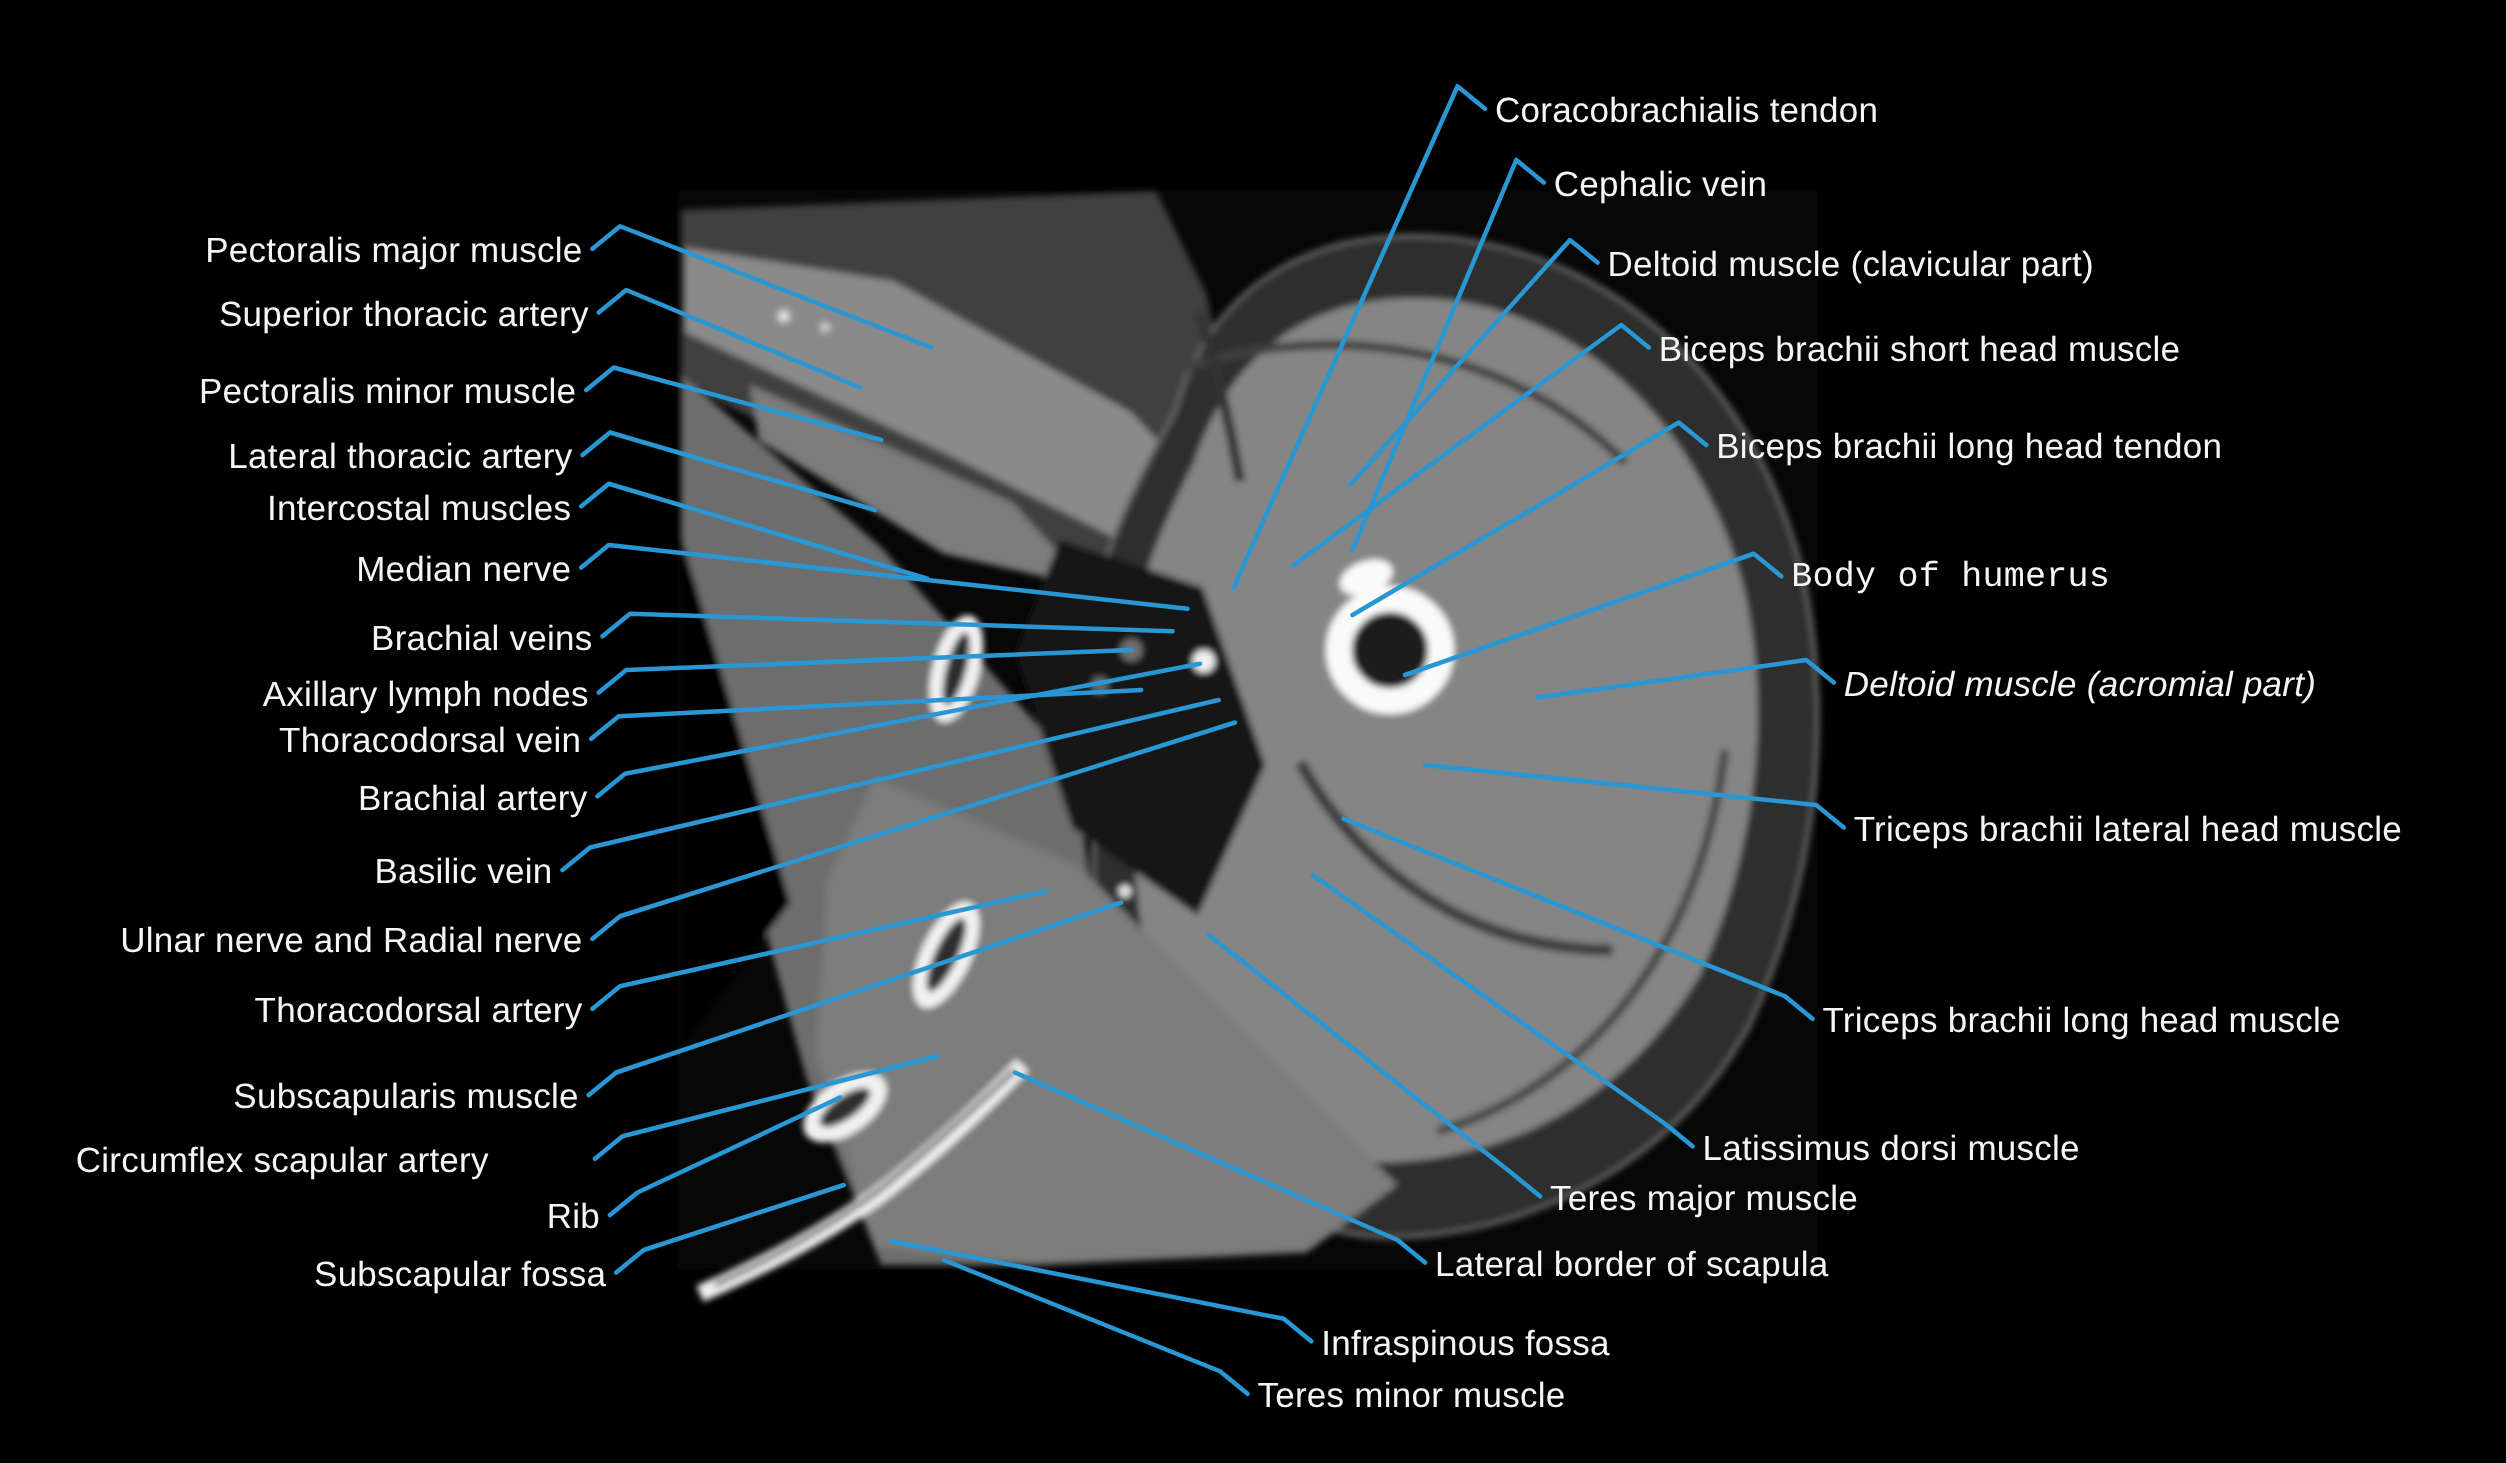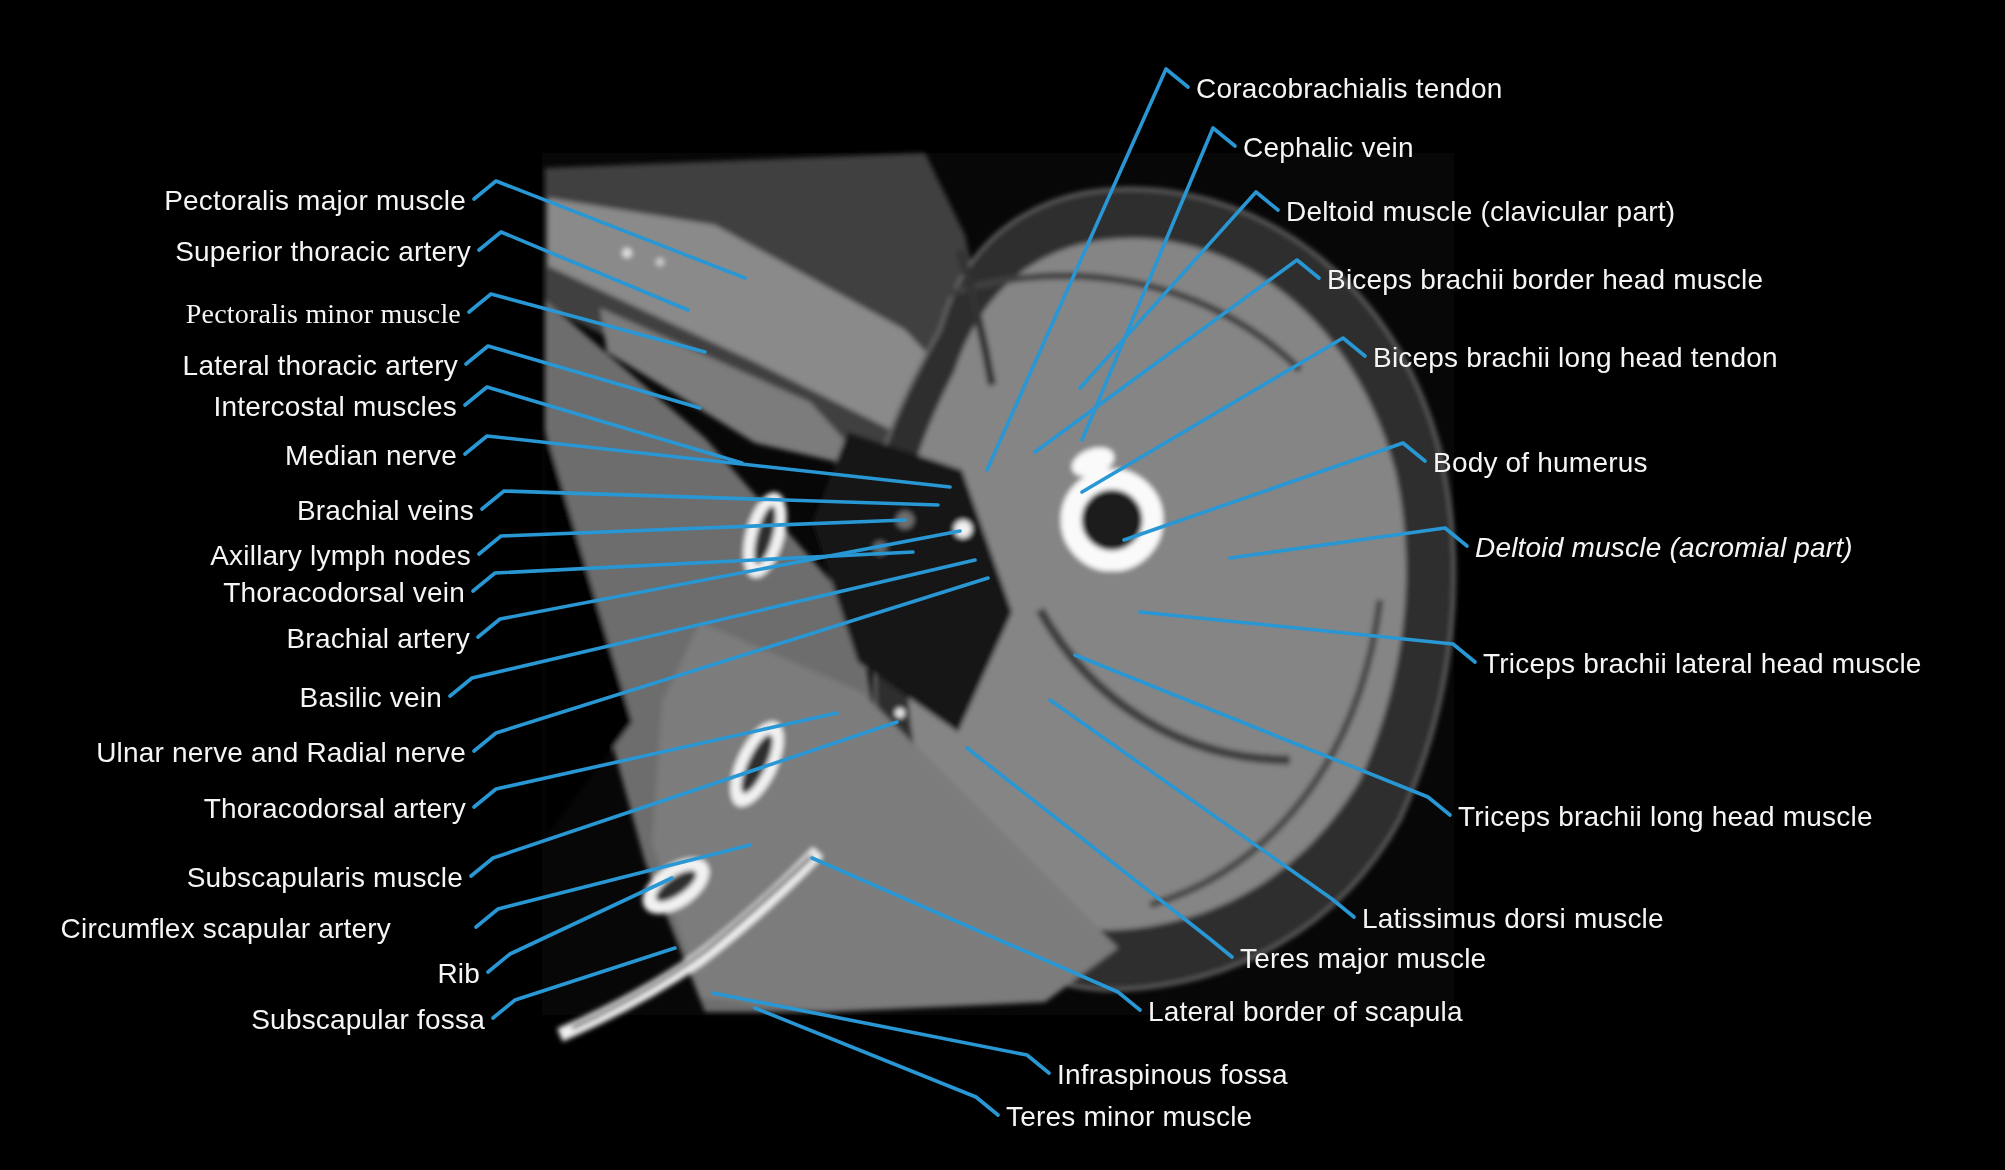--- a/index.html
+++ b/index.html
@@ -139,41 +139,41 @@
       <polyline points="1354,917 1332,899 1050,700"></polyline>
       <polyline points="1232,957 1210,939 967,748"></polyline>
       <polyline points="1140,1010 1118,992 812,858"></polyline>
       <polyline points="1049,1073 1027,1055 713,993"></polyline>
       <polyline points="998,1115 976,1097 755,1008"></polyline>
     </svg>
 
   <div id="annot-layer">
       <div class="label left" style="right: 1539px; top: 202px;">Pectoralis major muscle</div>
       <div class="label left" style="right: 1534px; top: 253px;">Superior thoracic artery</div>
-      <div class="label left" style="right: 1544px; top: 315px; font-family: Liberation Serif, serif;">Pectoralis minor muscle</div>
+      <div class="label left" style="right: 1544px; top: 315px;">Pectoralis minor muscle</div>
       <div class="label left" style="right: 1547px; top: 367px;">Lateral thoracic artery</div>
       <div class="label left" style="right: 1548px; top: 408px;">Intercostal muscles</div>
       <div class="label left" style="right: 1548px; top: 457px; margin-left: 40px;">Median nerve</div>
       <div class="label left" style="right: 1531px; top: 512px;">Brachial veins</div>
       <div class="label left" style="right: 1534px; top: 557px;">Axillary lymph nodes</div>
       <div class="label left" style="right: 1540px; top: 594px;">Thoracodorsal vein</div>
       <div class="label left" style="right: 1535px; top: 640px;">Brachial artery</div>
       <div class="label left" style="right: 1563px; top: 699px;">Basilic vein</div>
       <div class="label left" style="right: 1539px; top: 754px;">Ulnar nerve and Radial nerve</div>
       <div class="label left" style="right: 1539px; top: 810px;">Thoracodorsal artery</div>
       <div class="label left" style="right: 1542px; top: 879px;">Subscapularis muscle</div>
       <div class="label left" style="right: 1614px; top: 930px;">Circumflex scapular artery</div>
       <div class="label left" style="right: 1525px; top: 975px;">Rib</div>
       <div class="label left" style="right: 1520px; top: 1021px;">Subscapular fossa</div>
       <div class="label right" style="left: 1196px; top: 90px;">Coracobrachialis tendon</div>
       <div class="label right" style="left: 1243px; top: 149px; text-align: right;">Cephalic vein</div>
       <div class="label right" style="left: 1286px; top: 213px;">Deltoid muscle (clavicular part)</div>
-      <div class="label right" style="left: 1327px; top: 281px;">Biceps brachii border head muscle</div>
+      <div class="label right" style="left: 1327px; top: 281px;">Biceps brachii short head muscle</div>
       <div class="label right" style="left: 1373px; top: 359px;">Biceps brachii long head tendon</div>
-      <div class="label right" style="left: 1433px; top: 464px;">Body of humerus</div>
+      <div class="label right" style="left: 1433px; top: 464px; font-family: Liberation Mono, monospace;">Body of humerus</div>
       <div class="label right" style="left: 1475px; top: 549px; font-style: italic;">Deltoid muscle (acromial part)</div>
       <div class="label right" style="left: 1483px; top: 665px;">Triceps brachii lateral head muscle</div>
       <div class="label right" style="left: 1458px; top: 818px;">Triceps brachii long head muscle</div>
       <div class="label right" style="left: 1362px; top: 920px;">Latissimus dorsi muscle</div>
       <div class="label right" style="left: 1240px; top: 960px;">Teres major muscle</div>
       <div class="label right" style="left: 1148px; top: 1013px;">Lateral border of scapula</div>
       <div class="label right" style="left: 1057px; top: 1076px;">Infraspinous fossa</div>
       <div class="label right" style="left: 1006px; top: 1118px;">Teres minor muscle</div>
     </div>
 </div>

